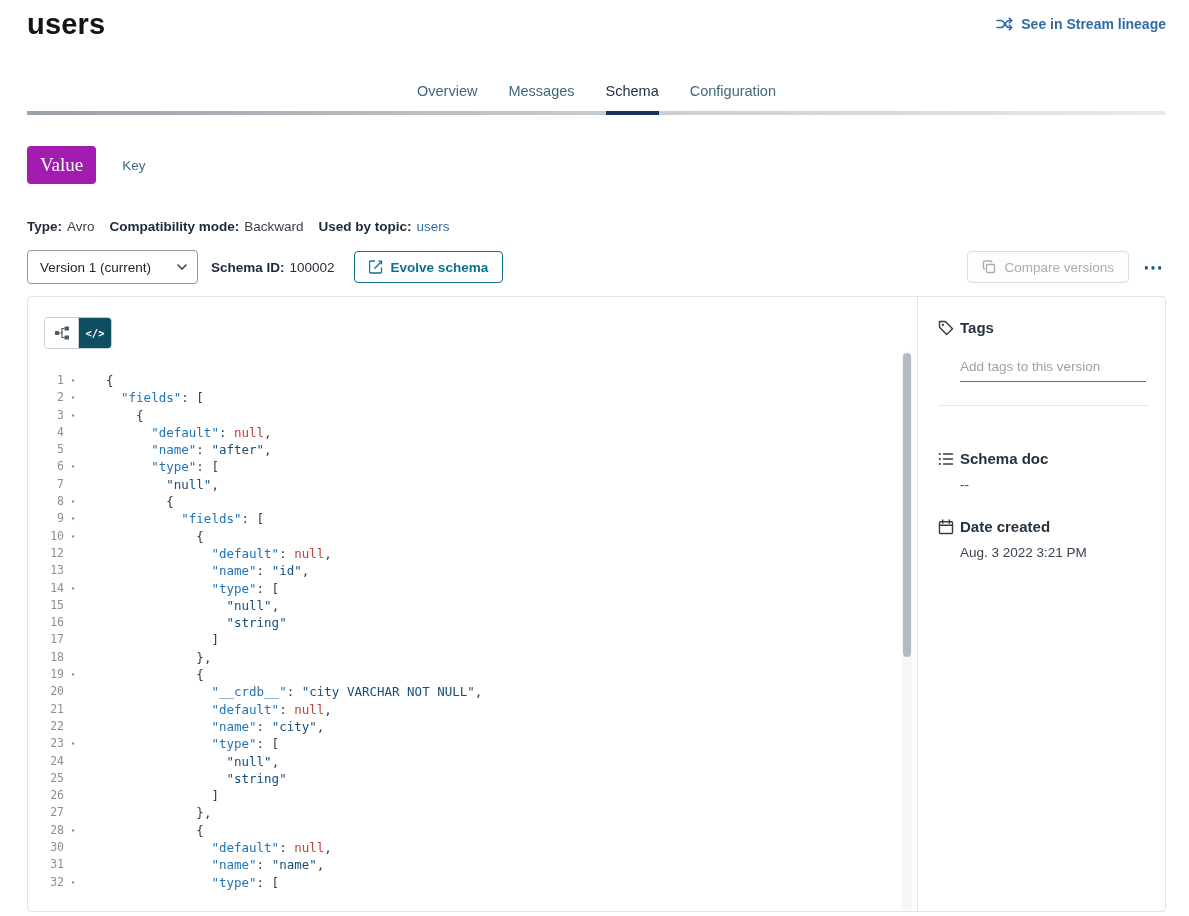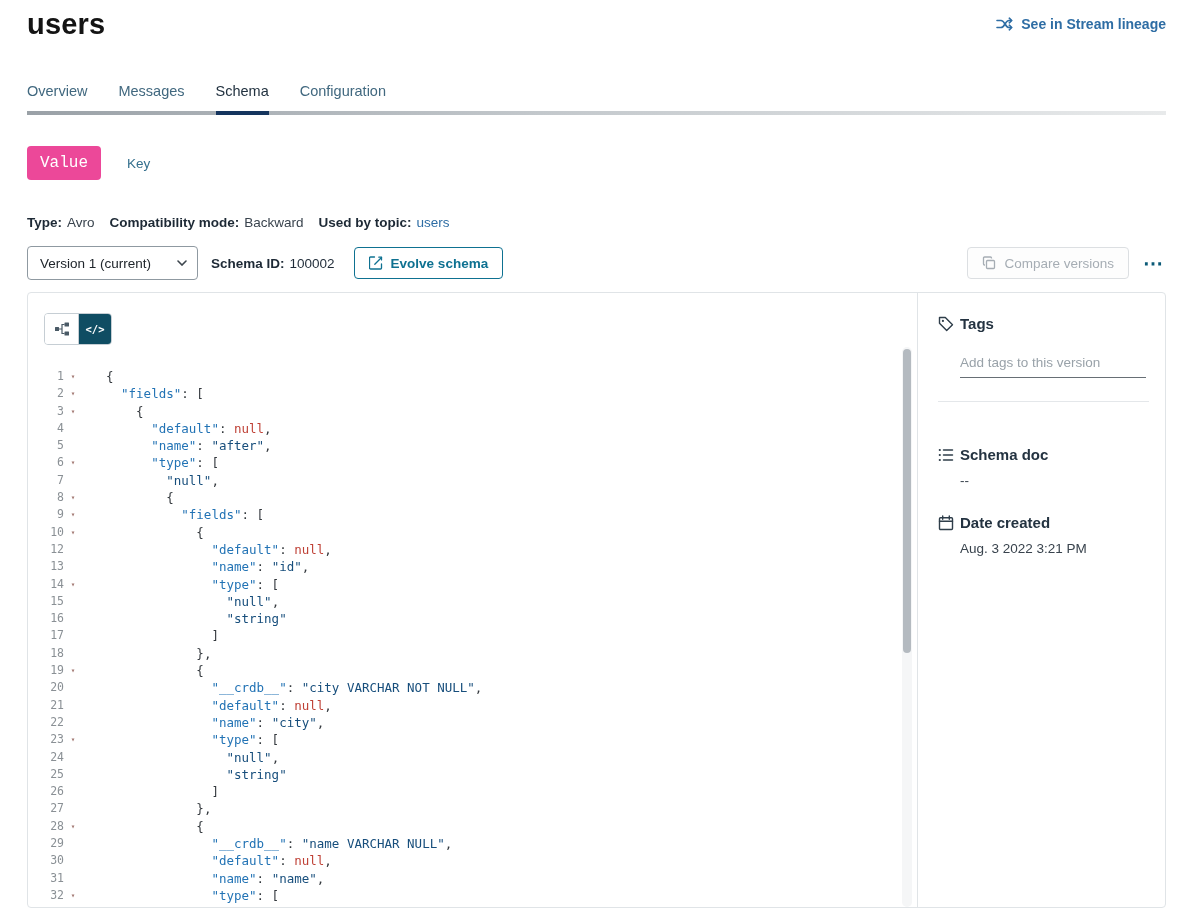--- a/index.html
+++ b/index.html
@@ -9,29 +9,29 @@
     font-family:"Liberation Sans", sans-serif; color:#1f2b38;
   }
   .page { padding:8px 23px 0 27px; width:1189px; }
 
   
   .header { display:flex; justify-content:space-between; align-items:flex-start; }
   .title { font-size:29px; font-weight:800; margin:0; color:#141414; letter-spacing:.2px; }
   .lineage-link { display:flex; gap:8px; align-items:center; color:#2e6da4; font-size:14px; font-weight:600; margin-top:8px; cursor:pointer; }
 
   
-  .tabs { display:flex; gap:31px; margin-top:42px; }
+  .tabs { display:flex; gap:31px; margin-top:42px;justify-content:center; }
   .tab { font-size:14.5px; color:#41687f; padding-bottom:12px; position:relative; cursor:pointer; }
   .tab.active { color:#223240; }
   .tab.active::after { content:""; position:absolute; left:0; right:0; bottom:-4px; height:4px; background:#15355e; z-index:2; }
   .tab-divider { height:4px; background:linear-gradient(90deg,#9aa1a7 0%, #c3c8cc 45%, #e8eaeb 100%); position:relative; z-index:1; }
 
   
   .toggle-row { margin-top:31px; display:flex; align-items:center; gap:26px; }
-  .toggle-value { background:#ec4899; color:#fff; font-size:16px; padding:8px 13px; border-radius:4px; border:none; cursor:pointer; font-family:Liberation Mono, monospace; }
+  .toggle-value { background:#a21caf; color:#fff; font-size:19px; padding:8px 13px; border-radius:4px; border:none; cursor:pointer; font-family:Liberation Serif, serif; }
   .toggle-key { color:#35708e; font-size:13.5px; background:none; border:none; cursor:pointer; font-family:inherit; padding:0; }
 
   
   .meta-row { margin-top:35px; font-size:13.5px; display:flex; color:#39434d; }
   .meta-item { display:flex; gap:5px; }
   .meta-item + .meta-item { margin-left:15px; }
   .meta-label { font-weight:700; color:#1d2935; }
   .meta-link { color:#2e6da4; cursor:pointer; }
 
   
@@ -194,21 +194,20 @@
           <div class="code-line"><span class="ln">19</span><span class="fold">▾</span><span class="code" style="padding-left: 114.36px;"><span class="tok-p">{</span></span></div>
           <div class="code-line"><span class="ln">20</span><span class="fold"></span><span class="code" style="padding-left: 129.42px;"><span class="tok-k">"__crdb__"</span><span class="tok-p">: </span><span class="tok-s">"city VARCHAR NOT NULL"</span><span class="tok-p">,</span></span></div>
           <div class="code-line"><span class="ln">21</span><span class="fold"></span><span class="code" style="padding-left: 129.42px;"><span class="tok-k">"default"</span><span class="tok-p">: </span><span class="tok-u">null</span><span class="tok-p">,</span></span></div>
           <div class="code-line"><span class="ln">22</span><span class="fold"></span><span class="code" style="padding-left: 129.42px;"><span class="tok-k">"name"</span><span class="tok-p">: </span><span class="tok-s">"city"</span><span class="tok-p">,</span></span></div>
           <div class="code-line"><span class="ln">23</span><span class="fold">▾</span><span class="code" style="padding-left: 129.42px;"><span class="tok-k">"type"</span><span class="tok-p">: [</span></span></div>
           <div class="code-line"><span class="ln">24</span><span class="fold"></span><span class="code" style="padding-left: 144.48px;"><span class="tok-s">"null"</span><span class="tok-p">,</span></span></div>
           <div class="code-line"><span class="ln">25</span><span class="fold"></span><span class="code" style="padding-left: 144.48px;"><span class="tok-s">"string"</span></span></div>
           <div class="code-line"><span class="ln">26</span><span class="fold"></span><span class="code" style="padding-left: 129.42px;"><span class="tok-p">]</span></span></div>
           <div class="code-line"><span class="ln">27</span><span class="fold"></span><span class="code" style="padding-left: 114.36px;"><span class="tok-p">},</span></span></div>
           <div class="code-line"><span class="ln">28</span><span class="fold">▾</span><span class="code" style="padding-left: 114.36px;"><span class="tok-p">{</span></span></div>
-          <div class="code-line"><span class="ln">29</span><span class="fold"></span><span class="code" style="padding-left: 129.42px;"><span class="tok-k">"__crdb__"</span><span class="tok-p">: </span><span class="tok-s">"name VARCHAR NULL"</span><span class="tok-p">,</span></span></div>
           <div class="code-line"><span class="ln">30</span><span class="fold"></span><span class="code" style="padding-left: 129.42px;"><span class="tok-k">"default"</span><span class="tok-p">: </span><span class="tok-u">null</span><span class="tok-p">,</span></span></div>
           <div class="code-line"><span class="ln">31</span><span class="fold"></span><span class="code" style="padding-left: 129.42px;"><span class="tok-k">"name"</span><span class="tok-p">: </span><span class="tok-s">"name"</span><span class="tok-p">,</span></span></div>
           <div class="code-line"><span class="ln">32</span><span class="fold">▾</span><span class="code" style="padding-left: 129.42px;"><span class="tok-k">"type"</span><span class="tok-p">: [</span></span></div>
         </div>
 
       <div class="scrollbar">
         <div class="scroll-thumb"></div>
       </div>
     </div>
 

